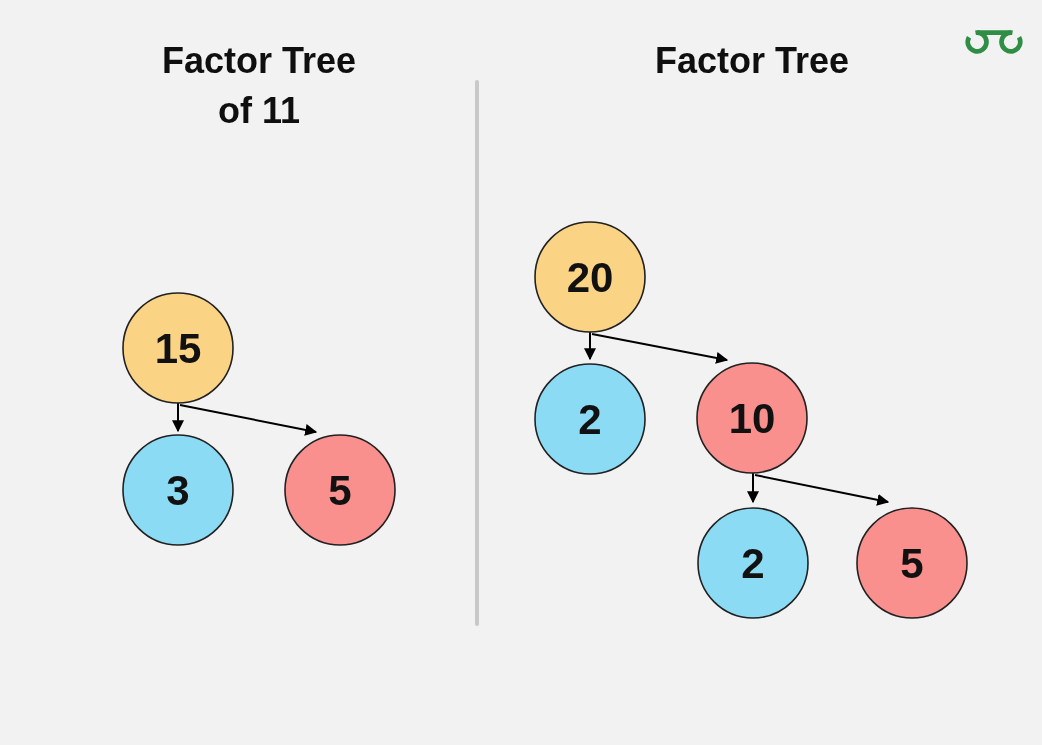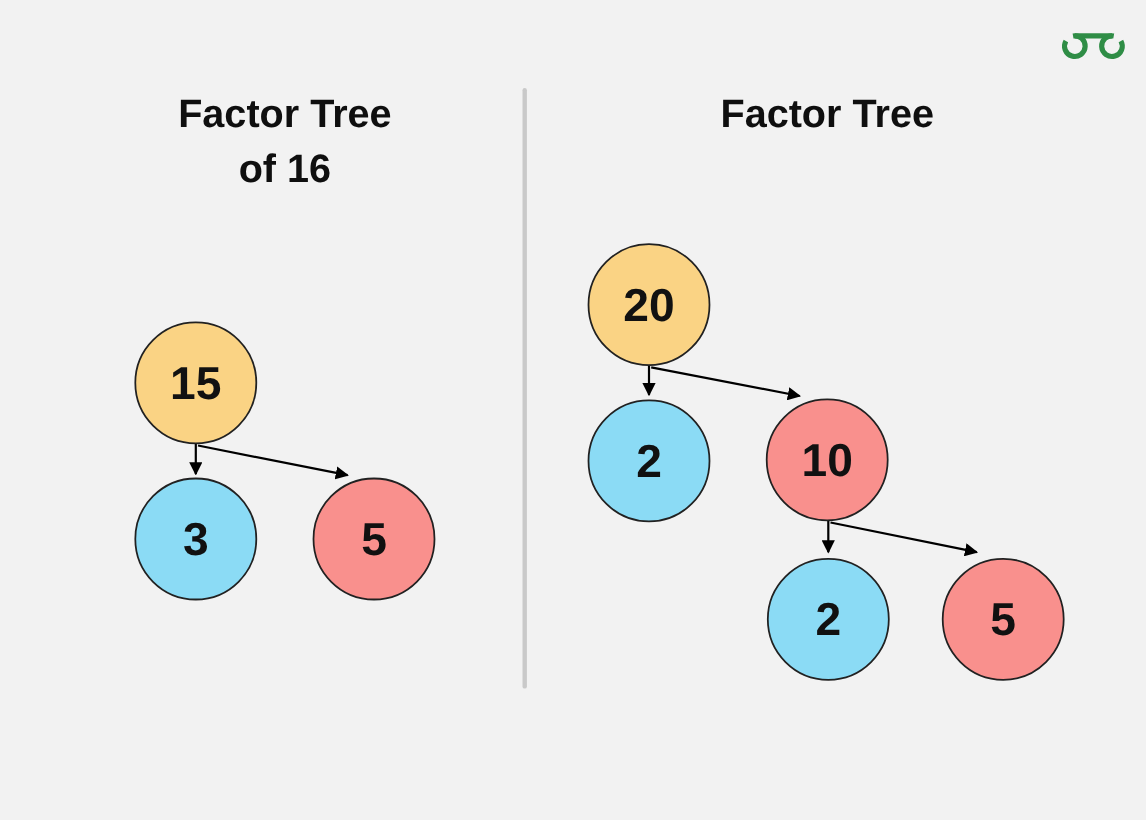--- a/index.html
+++ b/index.html
@@ -15,21 +15,20 @@
   #tree-canvas { position: absolute; left: 0; top: 0; }
   .tree-title {
     position: absolute;
     top: 36px;
     width: 400px;
     text-align: center;
     font-weight: 700;
     font-size: 36px;
     line-height: 50px;
     color: #0f0f0f;
-    margin-top: 42px;
   }
   #title-left  { left: 59px;  }
   #title-right { left: 552px; }
   .divider {
     position: absolute;
     left: 475px;
     top: 80px;
     width: 4px;
     height: 546px;
     border-radius: 2px;
@@ -82,21 +81,21 @@
         <text x="752" y="418" dy="0.35em" text-anchor="middle" class="node-label">10</text>
         <circle cx="753" cy="563" r="55" fill="#8bdbf5" stroke="#212121" stroke-width="1.6"></circle>
         <text x="753" y="563" dy="0.35em" text-anchor="middle" class="node-label">2</text>
         <circle cx="912" cy="563" r="55" fill="#f9908d" stroke="#212121" stroke-width="1.6"></circle>
         <text x="912" y="563" dy="0.35em" text-anchor="middle" class="node-label">5</text>
       </g>
   </svg>
 
   <div class="tree-title" id="title-left">
     <div>Factor Tree</div>
-    <div>of 16</div>
+    <div>of 11</div>
   </div>
 
   <div class="tree-title" id="title-right">
     <div>Factor Tree</div>
   </div>
 
   <div class="divider" id="divider" style="background: rgb(201, 201, 201);"></div>
 
   <svg class="logo" viewBox="0 0 64 32">
     <g fill="none" stroke="#2f8d46" stroke-width="5">

